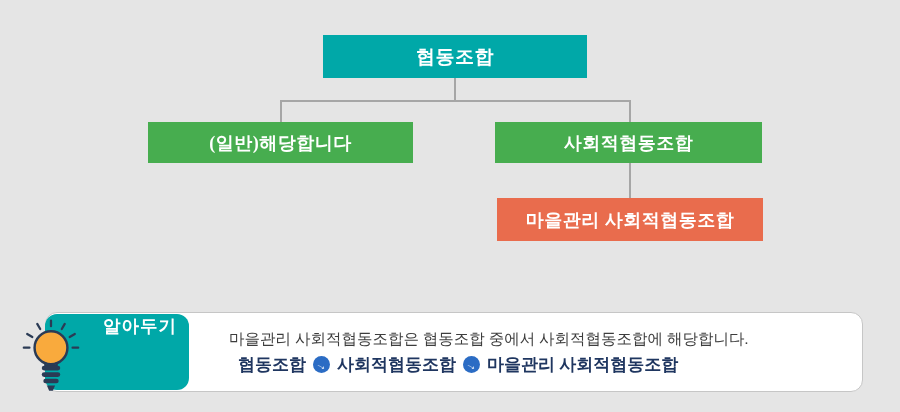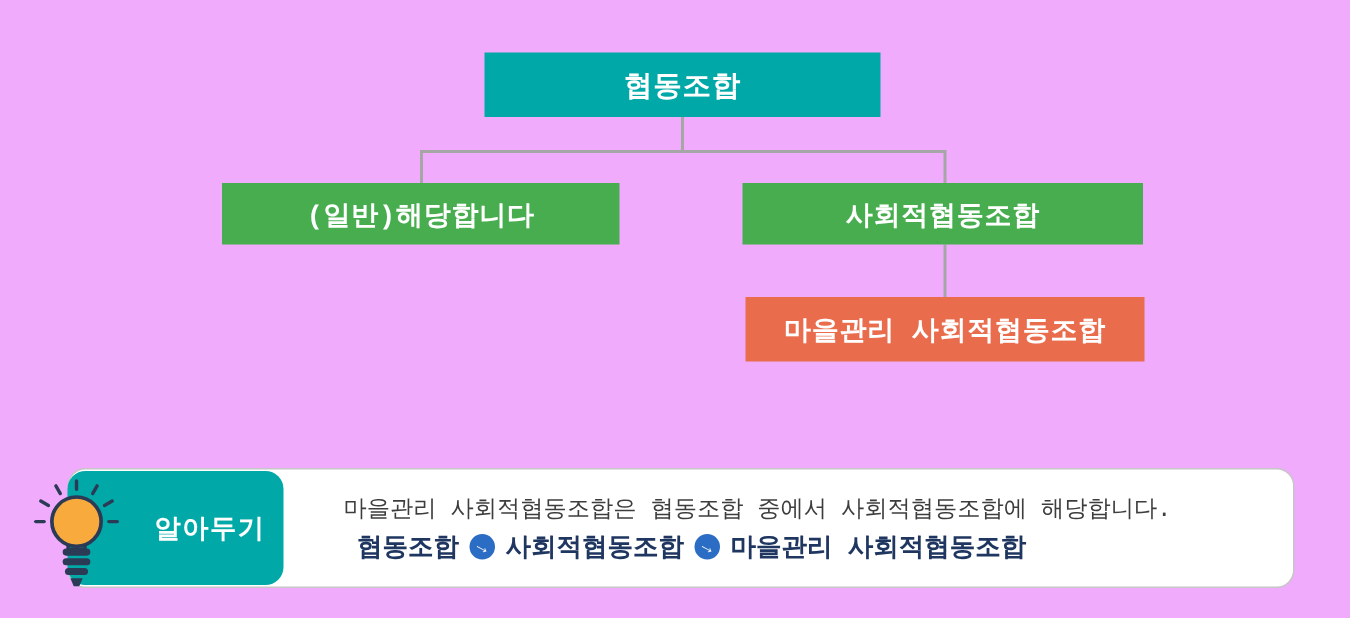--- a/index.html
+++ b/index.html
@@ -1,21 +1,21 @@
 <!DOCTYPE html>
 <html><head>
 <meta charset="utf-8">
 <style>
   html, body { margin: 0; padding: 0; background: #ffffff; }
   .canvas {
     position: relative;
     width: 900px;
     height: 412px;
-    background: #f0abfc;
-    font-family: Liberation Mono, monospace;
+    background: #e5e5e5;
+    font-family: Liberation Serif, serif;
     overflow: hidden;
   }
   
   .node {
     position: absolute;
     display: flex;
     align-items: center;
     justify-content: center;
     color: #ffffff;
     font-weight: bold;
@@ -40,21 +40,20 @@
     border: 1.5px solid #c6c6c6;
     border-radius: 12px;
     box-sizing: border-box;
   }
   .note-badge {
     position: absolute;
     left: 45px; top: 314px;
     width: 144px; height: 76px;
     border-radius: 12px;
     display: flex;
-    align-items: center;
     justify-content: center;
     padding-left: 46px;
     box-sizing: border-box;
     color: #ffffff;
     font-weight: bold;
     font-size: 17.5px;
     letter-spacing: 1px;
   }
   .bulb-svg {
     position: absolute;

